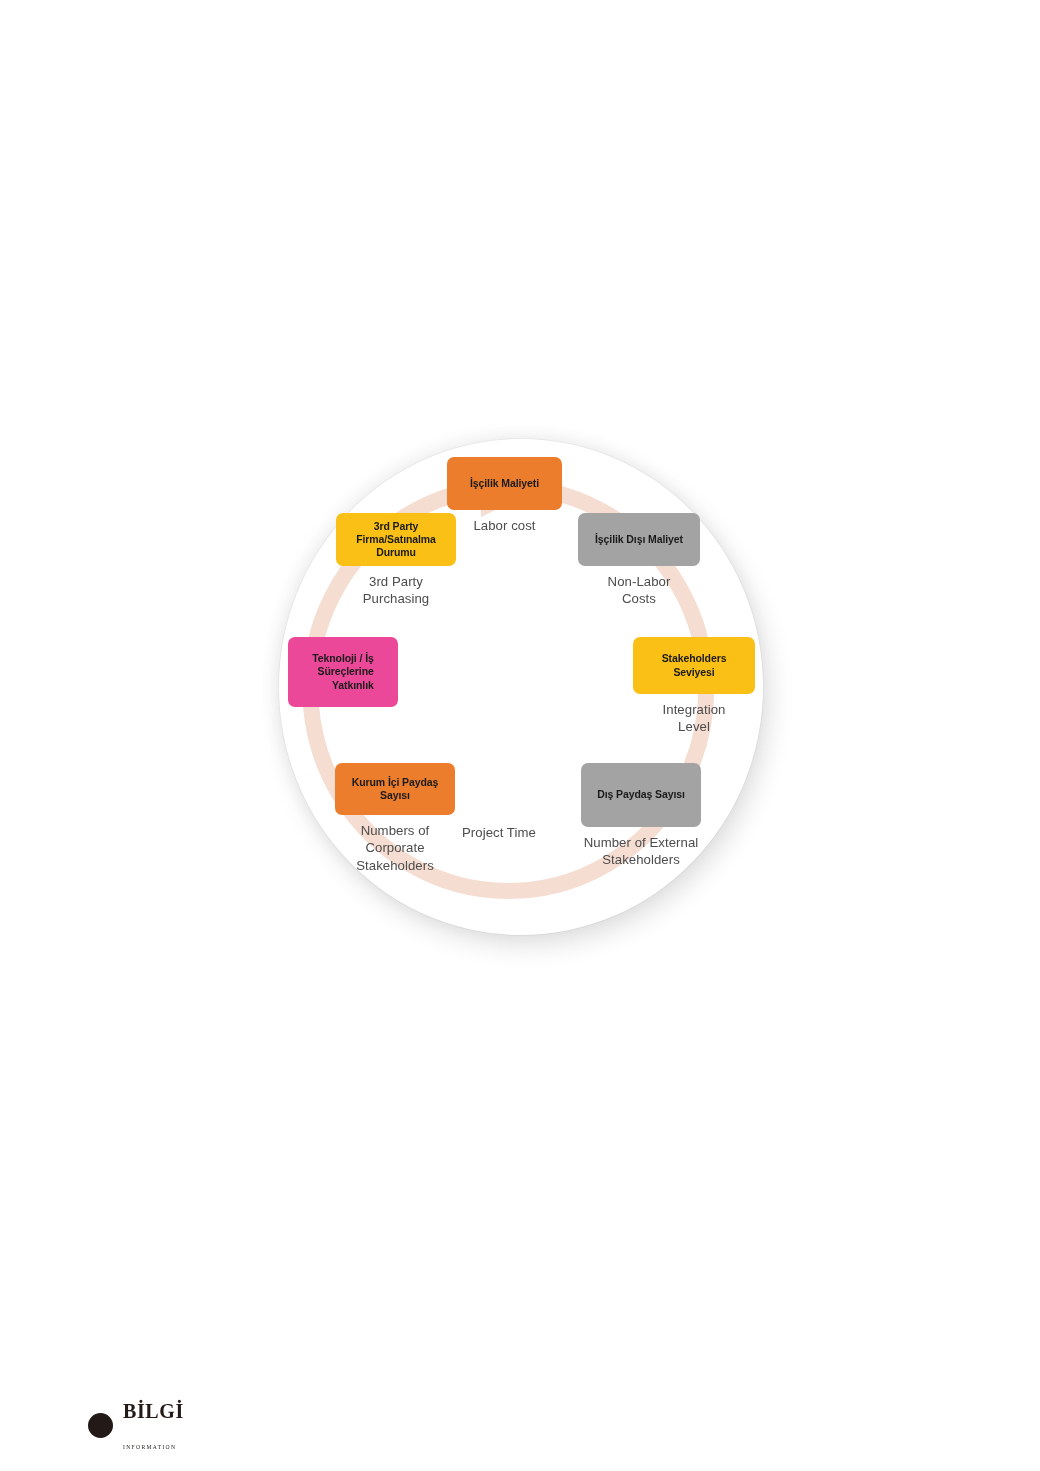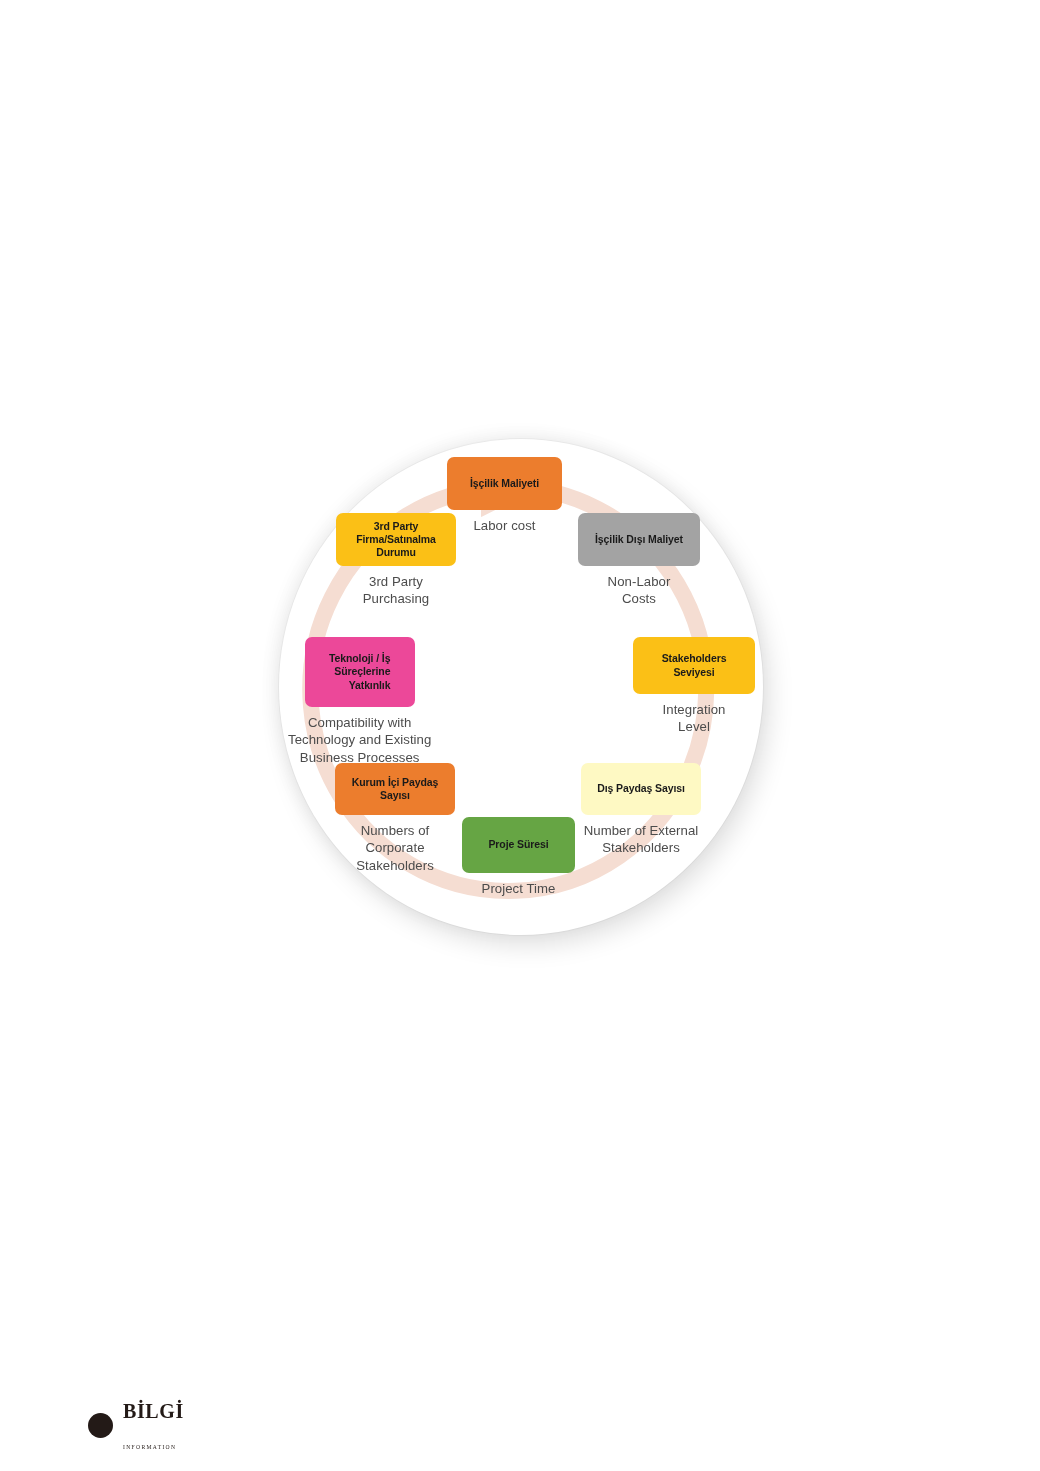--- a/index.html
+++ b/index.html
@@ -84,21 +84,21 @@
   #node-0 { left: 172px; top: 22px; }   
   #node-0 .node-box { width: 115px; height: 53px; background: #ec7d2d; }
 
   #node-1 { left: 303px; top: 78px; }   
   #node-1 .node-box { width: 122px; height: 53px; background: #a3a3a3; }
 
   #node-2 { left: 358px; top: 202px; }  
   #node-2 .node-box { width: 122px; height: 57px; background: #fbc016; }
 
   #node-3 { left: 306px; top: 328px; }  
-  #node-3 .node-box { width: 120px; height: 52px; background: #fef9c3; }
+  #node-3 .node-box { width: 120px; height: 64px; background: #a3a3a3; }
 
   #node-4 { left: 187px; top: 382px; }  
   #node-4 .node-box { width: 113px; height: 56px; background: #66a544; }
 
   #node-5 { left: 60px; top: 328px; }   
   #node-5 .node-box { width: 120px; height: 52px; background: #ec7d2d; }
 
   #node-6 { left: 13px; top: 202px; }   
   #node-6 .node-box { width: 110px; height: 70px; background: #ec4899; text-align: right; }
 
@@ -180,45 +180,39 @@
 
   <div class="node" id="node-3">
     <div class="node-box">
       <span class="node-box-label" style="white-space: pre-line;">Dış Paydaş Sayısı</span>
     </div>
     <div class="node-caption">Number of External
 Stakeholders</div>
   </div>
 
   <div class="node" id="node-4">
-    <div class="node-box">
-      <span class="node-box-label" style="white-space: pre-line;">Proje Süresi</span>
-    </div>
     <div class="node-caption">Project Time</div>
   </div>
 
   <div class="node" id="node-5">
     <div class="node-box">
       <span class="node-box-label" style="white-space: pre-line;">Kurum İçi Paydaş
 Sayısı</span>
     </div>
     <div class="node-caption">Numbers of
 Corporate
 Stakeholders</div>
   </div>
 
   <div class="node" id="node-6">
     <div class="node-box">
       <span class="node-box-label" style="white-space: pre-line;">Teknoloji / İş
 Süreçlerine
 Yatkınlık</span>
     </div>
-    <div class="node-caption">Compatibility with
-Technology and Existing
-Business Processes</div>
   </div>
 
   <div class="node" id="node-7">
     <div class="node-box">
       <span class="node-box-label" style="white-space: pre-line;">3rd Party
 Firma/Satınalma
 Durumu</span>
     </div>
     <div class="node-caption">3rd Party
 Purchasing</div>

